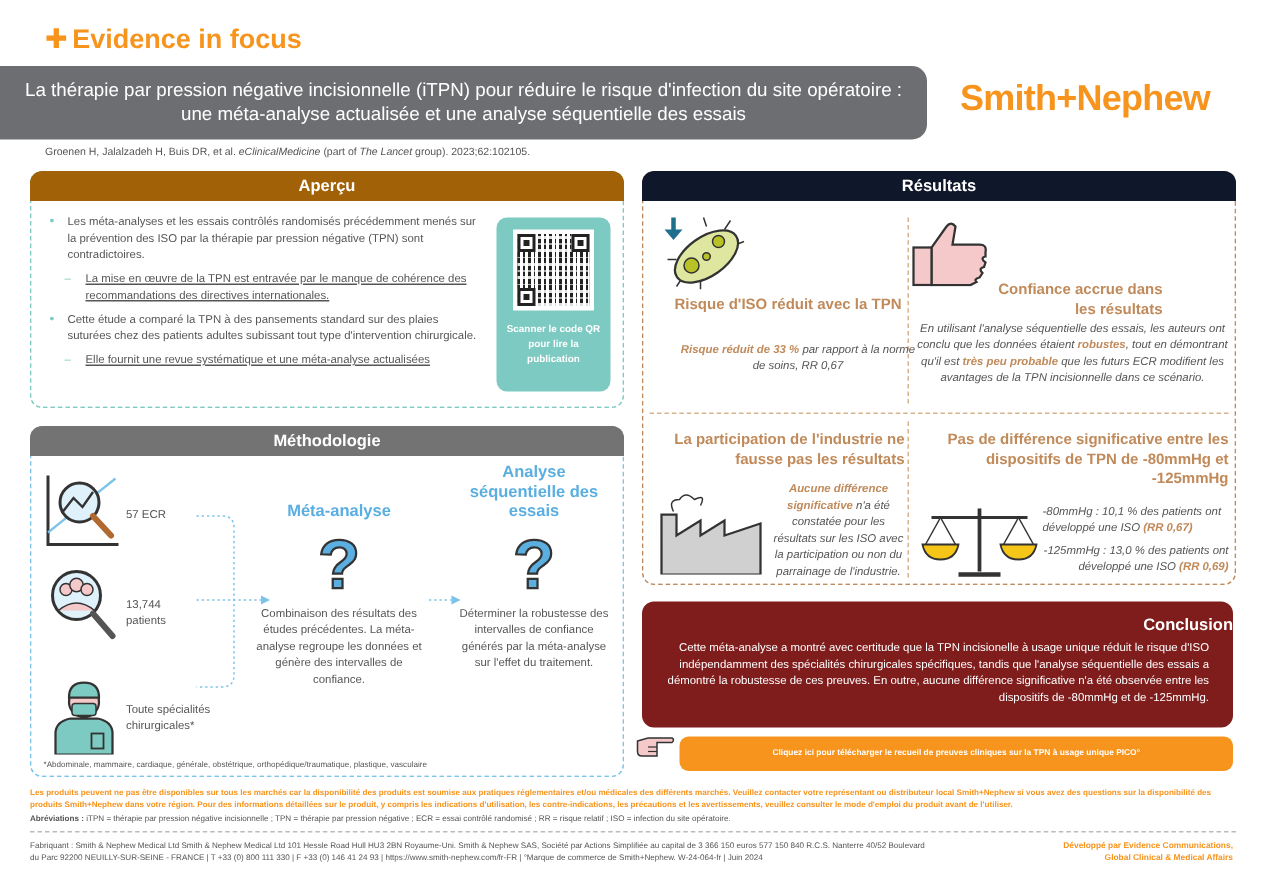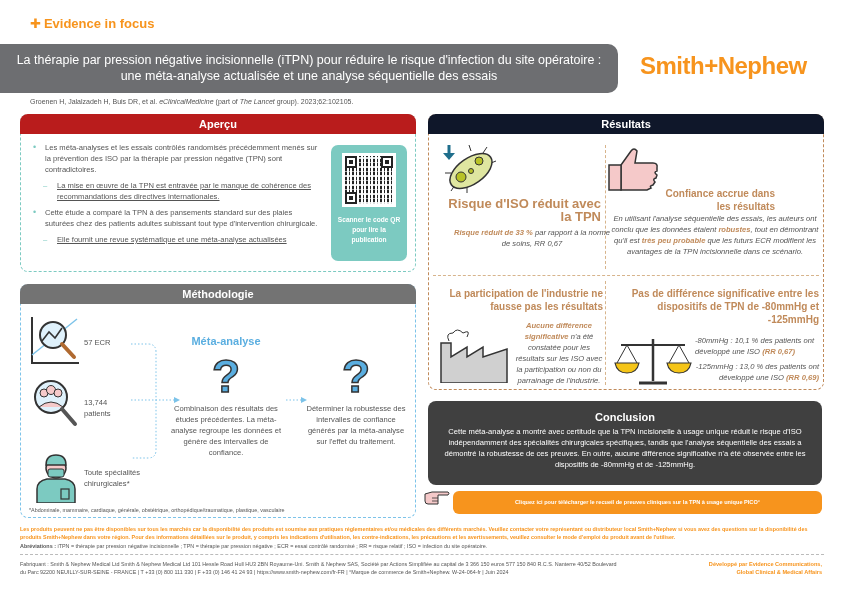--- a/index.html
+++ b/index.html
@@ -1,33 +1,33 @@
 <!DOCTYPE html>
 <html><head>
 <meta charset="utf-8">
 <style>
   * { box-sizing: border-box; margin: 0; padding: 0; }
   html, body { width: 842px; height: 595px; background: #ffffff; overflow: hidden; }
   body { font-family: "Liberation Sans", "DejaVu Sans", sans-serif; color: #555; position: relative; }
 
-  .brand-tag { position: absolute; left: 30px; top: 16px; font-size: 13px; font-weight: bold; color: #f7941d; }
+  .brand-tag { position: absolute; left: 30px; top: 16px; font-size: 18px; font-weight: bold; color: #f7941d; }
   .brand-tag .plus { color: #f7941d; margin-right: 3px; }
 
   .title-bar { position: absolute; left: 0; top: 44px; width: 618px; height: 49px; background: #6d6e71; border-top-right-radius: 10px; border-bottom-right-radius: 10px; color: #fff; text-align: center; font-size: 12.5px; line-height: 16px; padding-top: 8px; }
   .logo { position: absolute; left: 640px; top: 52px; font-size: 24px; font-weight: bold; color: #f7941d; letter-spacing: -0.5px; }
 
   .citation { position: absolute; left: 30px; top: 98px; font-size: 7px; color: #555; }
   .citation i { font-style: italic; }
 
   
   .panel { position: absolute; border: 1px dashed; border-radius: 8px; }
   .panel-header { height: 20px; color: #fff; font-weight: bold; font-size: 11px; text-align: center; line-height: 20px; border-top-left-radius: 8px; border-top-right-radius: 8px; margin: -1px -1px 0 -1px; }
 
   .apercu { left: 20px; top: 114px; width: 396px; height: 158px; border-color: #7ccac1; }
-  .apercu .panel-header { background: #b91c1c; }
+  .apercu .panel-header { background: #a16207; }
   .apercu ul { list-style: none; padding: 8px 0 0 10px; width: 300px; }
   .apercu li { font-size: 7.6px; line-height: 11px; color: #555; position: relative; padding-left: 14px; margin-bottom: 5px; }
   .apercu li.bullet::before { content: "•"; position: absolute; left: 2px; color: #7ccac1; font-size: 9px; }
   .apercu li.sub { padding-left: 26px; text-decoration: underline; }
   .apercu li.sub::before { content: "–"; position: absolute; left: 12px; color: #7ccac1; }
 
   .qr-box { position: absolute; left: 310px; top: 30px; width: 76px; height: 116px; background: #7ccac1; border-radius: 7px; }
   .qr { position: absolute; left: 11px; top: 8px; width: 54px; height: 54px; background: #fff; padding: 3px; }
   .qr-inner { width: 100%; height: 100%; background:
       repeating-linear-gradient(90deg, #222 0 2px, #fff 2px 4px, #222 4px 5px, #fff 5px 7px),
@@ -47,21 +47,21 @@
   .footnote { position: absolute; left: 8px; bottom: 4px; font-size: 5.4px; color: #555; }
 
   .resultats { left: 428px; top: 114px; width: 396px; height: 276px; border-color: #c08a5a; }
   .resultats .panel-header { background: #0f172a; }
   .r-divider-v { position: absolute; border-left: 1px dashed #d7b48c; }
   .r-divider-h { position: absolute; border-top: 1px dashed #d7b48c; }
   .r-title { position: absolute; color: #c08a5a; font-weight: bold; text-align: right; line-height: 13px; }
   .r-text { position: absolute; font-size: 7.6px; line-height: 11px; color: #555; text-align: center; font-style: italic; }
   .r-text b, .hl { color: #c08a5a; font-weight: bold; }
 
-  .conclusion { position: absolute; left: 428px; top: 401px; width: 394px; height: 84px; background: #404040; border-radius: 8px; color: #fff; text-align: center; }
+  .conclusion { position: absolute; left: 428px; top: 401px; width: 394px; height: 84px; background: #7f1d1d; border-radius: 8px; color: #fff; text-align: right; }
   .conclusion h3 { font-size: 11px; margin-top: 9px; line-height: 14px; }
   .conclusion p { font-size: 7.6px; line-height: 11px; padding: 2px 16px 0 16px; }
 
   .cta-hand { position: absolute; left: 424px; top: 490px; width: 26px; height: 16px; }
   .cta { position: absolute; left: 453px; top: 491px; width: 369px; height: 23px; background: #f7941d; border-radius: 6px; color: #fff; font-size: 5.6px; font-weight: bold; text-align: center; line-height: 23px; }
 
   .disclaimer { position: absolute; left: 20px; top: 525px; width: 804px; font-size: 5.4px; line-height: 8px; color: #f7941d; font-weight: bold; }
   .abbr { position: absolute; left: 20px; top: 543px; width: 804px; font-size: 5.4px; color: #555; }
   .abbr b { color: #555; }
   .sep { position: absolute; left: 20px; top: 554px; width: 804px; border-top: 1px dashed #bbb; }
@@ -139,20 +139,21 @@
     <line x1="5" y1="60" x2="48" y2="60" stroke="#7cc3e9" stroke-width="1" stroke-dasharray="1.5,2"></line>
     <polygon points="48,57 54,60 48,63" fill="#7cc3e9"></polygon>
     <line x1="160" y1="60" x2="175" y2="60" stroke="#7cc3e9" stroke-width="1" stroke-dasharray="1.5,2"></line>
     <polygon points="175,57 181,60 175,63" fill="#7cc3e9"></polygon>
   </svg>
 
   <div class="m-heading" style="left:150px;top:50px;width:110px">Méta-analyse</div>
   <div class="qmark" style="left:180px;top:68px;width:50px">?</div>
   <div class="m-desc" style="left:145px;top:118px;width:120px">Combinaison des résultats des études précédentes. La méta-analyse regroupe les données et génère des intervalles de confiance.</div>
 
+  <div class="m-heading" style="left:285px;top:24px;width:100px">Analyse séquentielle des essais</div>
   <div class="qmark" style="left:310px;top:68px;width:50px">?</div>
   <div class="m-desc" style="left:282px;top:118px;width:106px">Déterminer la robustesse des intervalles de confiance générés par la méta-analyse sur l'effet du traitement.</div>
 
   <div class="footnote">*Abdominale, mammaire, cardiaque, générale, obstétrique, orthopédique/traumatique, plastique, vasculaire</div>
 </div>
 
 <div class="panel resultats">
   <div class="panel-header">Résultats</div>
   <div class="r-divider-v" style="left:176px;top:30px;height:124px"></div>
   <div class="r-divider-h" style="left:4px;top:160px;width:386px"></div>
@@ -167,21 +168,21 @@
         <line x1="26" y1="44" x2="26" y2="50"></line>
       <line x1="42" y1="10" x2="46" y2="4"></line>
         <line x1="50" y1="20" x2="55" y2="18"></line>
         <line x1="30" y1="8" x2="28" y2="2"></line>
     </g>
     <ellipse cx="30" cy="28" rx="24" ry="13" transform="rotate(-35 30 28)" fill="#dfe6a0" stroke="#333" stroke-width="1.5"></ellipse>
     <circle cx="20" cy="34" r="5" fill="#b8c227" stroke="#333" stroke-width="1"></circle>
     <circle cx="38" cy="18" r="4" fill="#b8c227" stroke="#333" stroke-width="1"></circle>
     <circle cx="30" cy="28" r="2.5" fill="#b8c227" stroke="#333" stroke-width="1"></circle>
   </svg>
-  <div class="r-title" style="left:6px;top:82px;width:166px;font-size:13px">Risque d'ISO réduit avec la TPN</div>
+  <div class="r-title" style="left:6px;top:82px;width:166px;font-size:10px">Risque d'ISO réduit avec la TPN</div>
   <div class="r-text" style="left:20px;top:112px;width:166px">
     <b>Risque réduit de 33 %</b><span> par rapport à la norme de soins, RR 0,67</span>
   </div>
 
   <svg style="position:absolute;left:178px;top:30px" width="52" height="46" viewBox="0 0 52 46">
     <path d="M14,44 L14,20 L24,6 Q27,2 30,6 L28,18 L46,18 Q51,18 50,23 L50,26 Q46,27 50,30 L49,33 Q45,34 48,37 L46,40 Q42,41 44,43 L40,45 L14,45 Z" fill="#f5c9c9" stroke="#333" stroke-width="1.5"></path>
     <rect x="2" y="20" width="12" height="25" fill="#f5c9c9" stroke="#333" stroke-width="1.5"></rect>
   </svg>
   <div class="r-title" style="left:226px;top:72px;width:120px;font-size:10px">Confiance accrue dans les résultats</div>
   <div class="r-text" style="left:182px;top:98px;width:208px">

